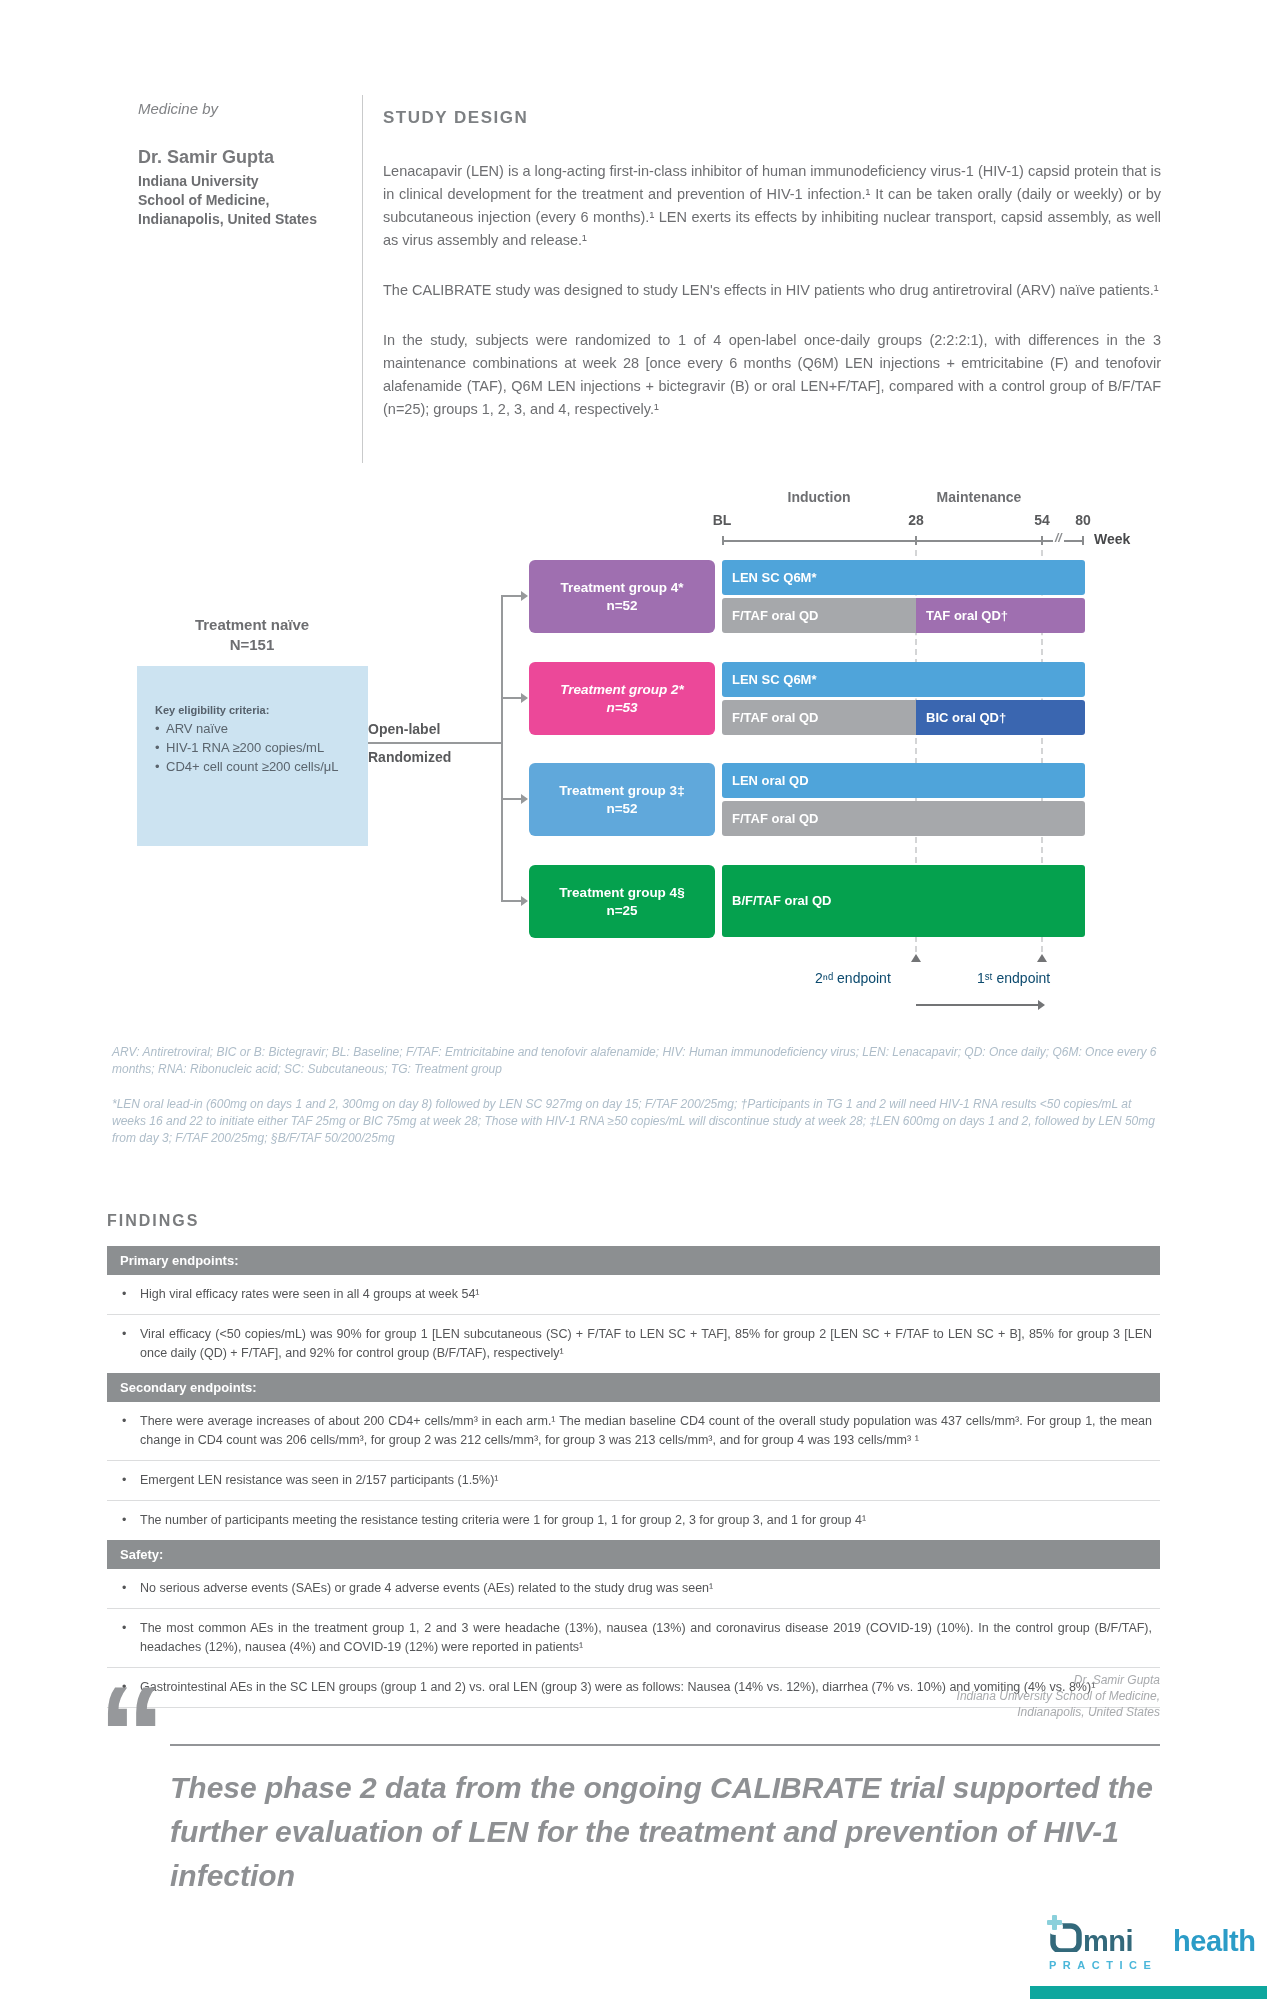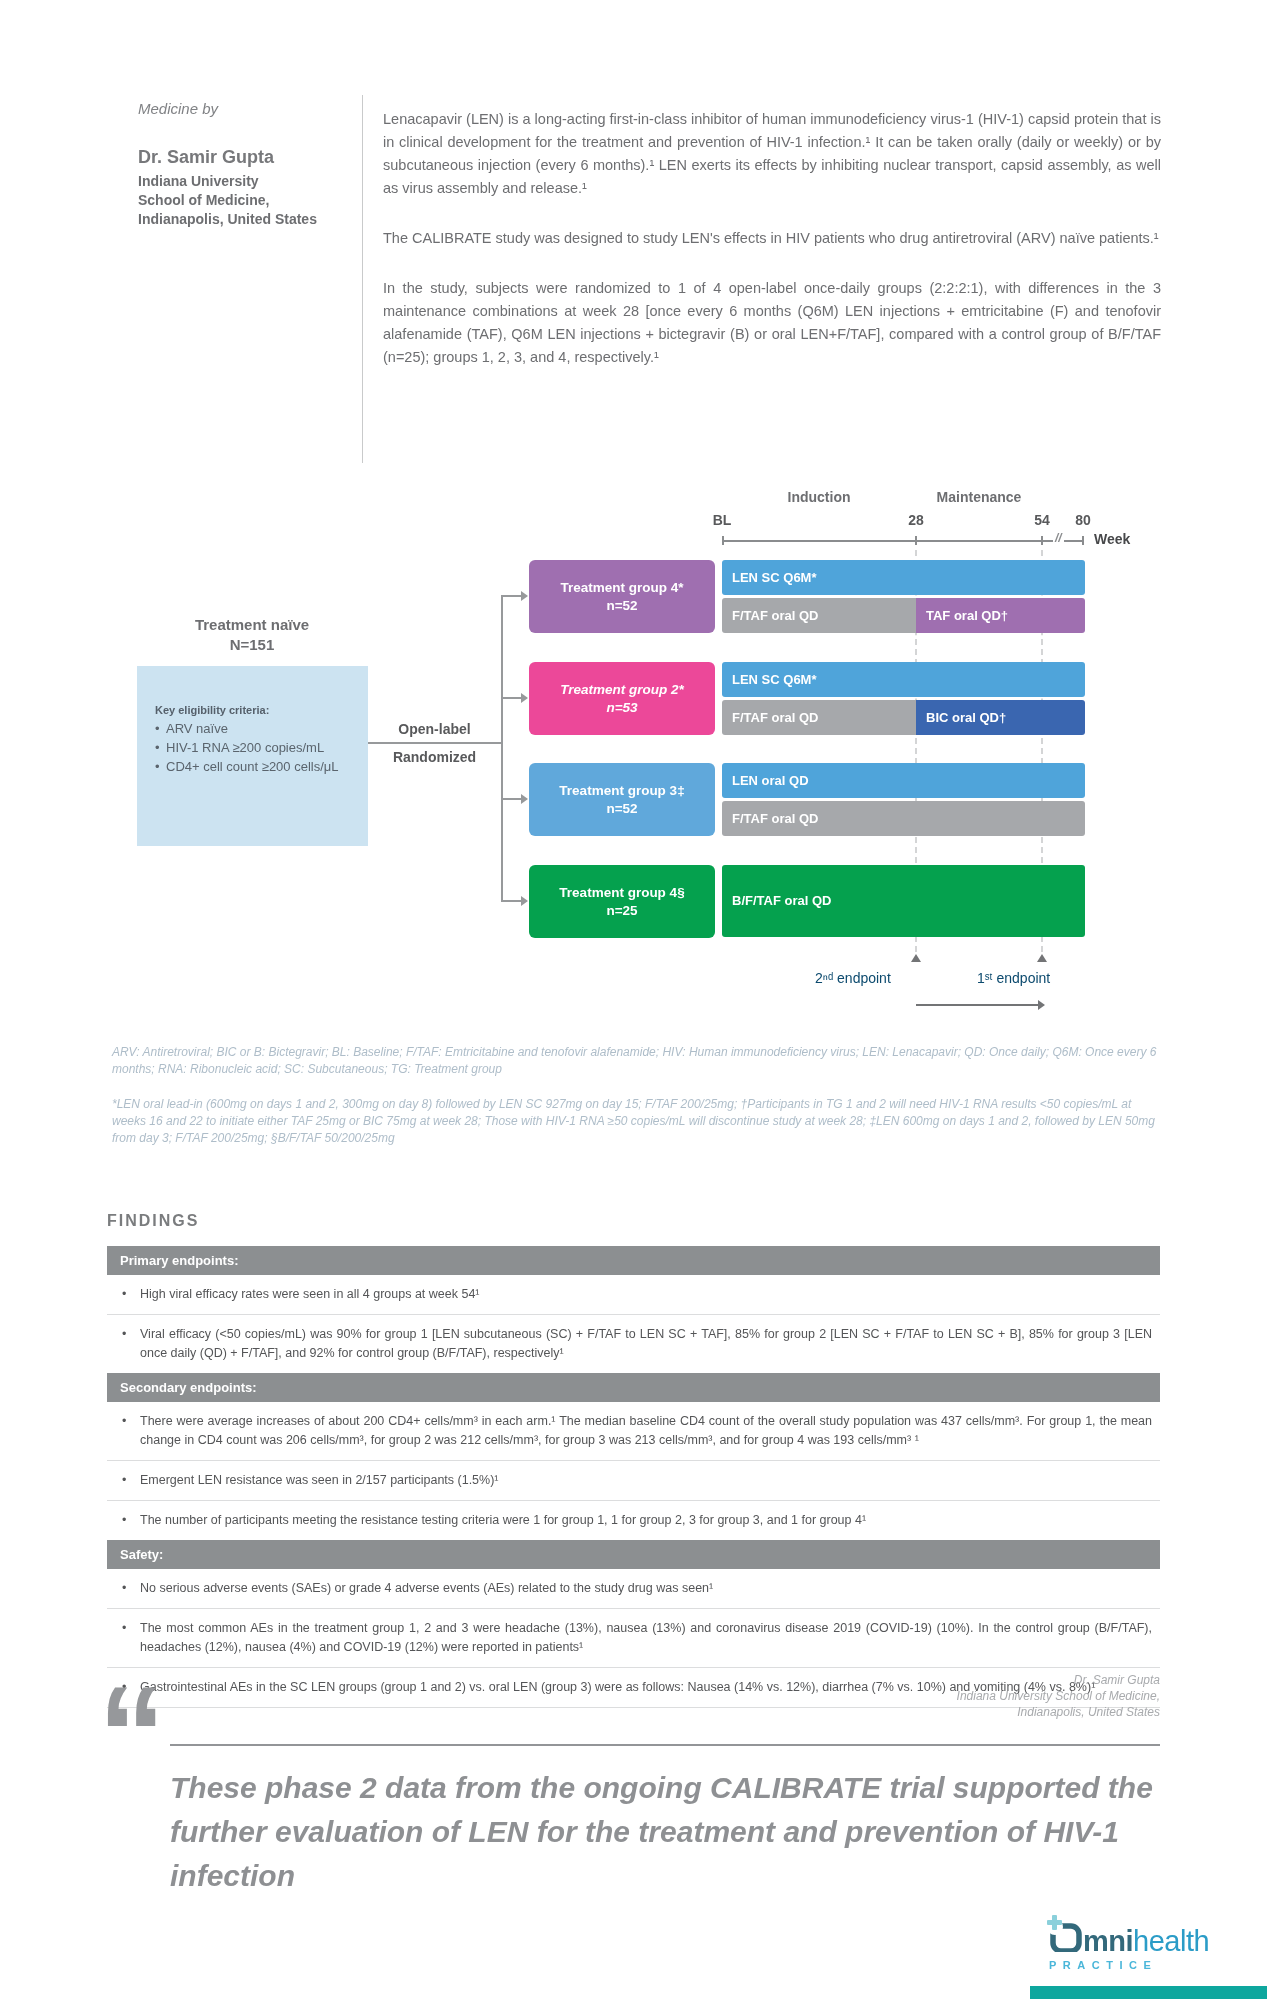--- a/index.html
+++ b/index.html
@@ -26,21 +26,21 @@
   .axis-break{left:1053px;top:531px;font-size:12px;font-weight:bold;font-style:italic;color:#8A8C8E;background:#fff;padding:0 2px;}
   .week-label{left:1094px;top:531px;font-size:14px;font-weight:bold;color:#47484A;}
   .dashline{top:550px;height:402px;border-left:2px dashed #D4D5D6;z-index:0;}
 
   .pop-label{left:152px;top:615px;width:200px;text-align:center;font-size:15px;font-weight:bold;color:#6D6E71;line-height:20px;}
   .elig-box{left:137px;top:666px;width:231px;height:180px;background:#CCE3F1;box-sizing:border-box;padding:38px 12px 0 18px;}
   .elig-title{font-size:11px;font-weight:bold;color:#55606B;margin-bottom:3px;}
   .elig-item{position:relative;font-size:13px;color:#5A646D;line-height:19px;padding-left:11px;}
   .elig-item::before{content:"•";position:absolute;left:0;}
 
-  .rand-label{left:368px;width:133px;text-align:center;font-size:14px;font-weight:bold;color:#58595B;}
+  .rand-label{left:368px;width:133px;text-align:left;font-size:14px;font-weight:bold;color:#58595B;}
   .conn-line{left:368px;top:742px;width:134px;height:2px;background:#97999B;}
   .bracket-v{left:501px;top:595px;width:2px;height:307px;background:#97999B;}
   .g-arrow{left:501px;width:20px;height:2px;background:#97999B;}
   .g-arrow::after{content:"";position:absolute;right:-7px;top:-4px;border-left:7px solid #97999B;border-top:5px solid transparent;border-bottom:5px solid transparent;}
 
   .gbox{left:529px;width:186px;height:73px;border-radius:6px;display:flex;flex-direction:column;
         align-items:center;justify-content:center;color:#fff;font-weight:bold;font-size:13.5px;line-height:18px;z-index:2;}
   .gbox-purple{background:#9F6FB0;}
   .gbox-blue{background:#ec4899;font-style:italic;}
   .gbox-lblue{background:#60A8DB;}
@@ -76,41 +76,42 @@
   
   .attribution{left:560px;top:1672px;width:600px;text-align:right;font-style:italic;font-size:12px;line-height:16px;color:#A8AAAD;}
   .quote-mark{left:98px;top:1700px;font-size:135px;line-height:70px;font-weight:bold;color:#96989B;}
   .quote-line{left:170px;top:1744px;width:990px;height:2px;background:#939598;}
   .quote-text{left:170px;top:1766px;width:1005px;font-size:30px;font-weight:bold;font-style:italic;color:#8E9093;line-height:44px;}
 
   
   .logo{left:1046px;top:1914px;}
   .logo-row{display:flex;align-items:flex-end;}
   .logo-omni{font-size:29px;font-weight:600;color:#33697B;letter-spacing:-0.5px;line-height:30px;}
-  .logo-health{font-size:29px;font-weight:400;color:#2B9CC7;letter-spacing:-0.5px;line-height:30px;}
+  .logo-health{font-size:29px;font-weight:700;color:#2B9CC7;letter-spacing:-0.5px;line-height:30px;padding-left:40px;}
   .logo-practice{margin-top:3px;padding-left:3px;font-size:11px;font-weight:bold;color:#4AB6D9;letter-spacing:6.5px;}
   .footer-bar{left:1030px;top:1986px;width:237px;height:13px;background:#0EA79E;}
 </style>
 </head>
 <body>
 
 <div class="page">
 
   <div class="abs" style="left:138px;top:100px;width:230px;">
     <div class="presented-by">Medicine by</div>
     <div class="presenter-name">Dr. Samir Gupta</div>
     <div class="presenter-affil">
       <div>Indiana University</div>
       <div>School of Medicine,</div>
       <div>Indianapolis, United States</div>
     </div>
   </div>
   <div class="abs v-divider"></div>
 
   <div class="abs study">
+    <h2 class="study-title">STUDY DESIGN</h2>
     <p>Lenacapavir (LEN) is a long-acting first-in-class inhibitor of human immunodeficiency virus-1 (HIV-1) capsid protein that is in clinical development for the treatment and prevention of HIV-1 infection.¹  It can be taken orally (daily or weekly) or by subcutaneous injection (every 6 months).¹  LEN exerts its effects by inhibiting nuclear transport, capsid assembly, as well as virus assembly and release.¹</p>
     <p>The CALIBRATE study was designed to study LEN's effects in HIV patients who drug antiretroviral (ARV) naïve patients.¹</p>
     <p>In the study, subjects were randomized to 1 of 4 open-label once-daily groups (2:2:2:1), with differences in the 3 maintenance combinations at week 28 [once every 6 months (Q6M) LEN injections + emtricitabine (F) and tenofovir alafenamide (TAF), Q6M LEN injections + bictegravir (B) or oral LEN+F/TAF], compared with a control group of B/F/TAF (n=25); groups 1, 2, 3, and 4, respectively.¹</p>
   </div>
 
   <div class="abs phase-label" style="left:744px;top:489px;width:150px;">Induction</div>
   <div class="abs phase-label" style="left:904px;top:489px;width:150px;">Maintenance</div>
   <div class="abs tick" style="left:702px;top:512px;">BL</div>
   <div class="abs tick" style="left:896px;top:512px;">28</div>
   <div class="abs tick" style="left:1022px;top:512px;">54</div>

